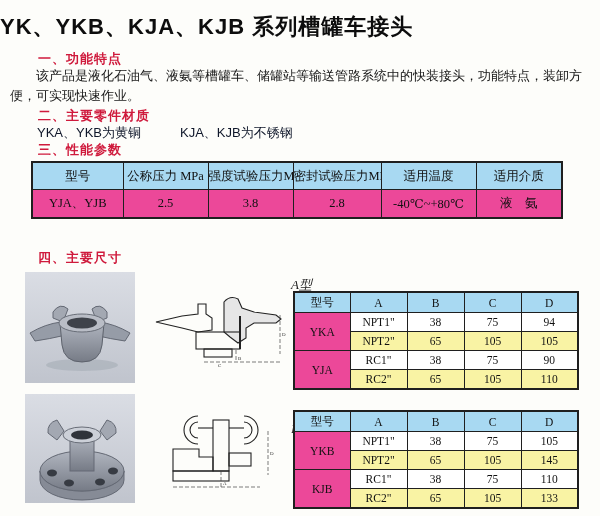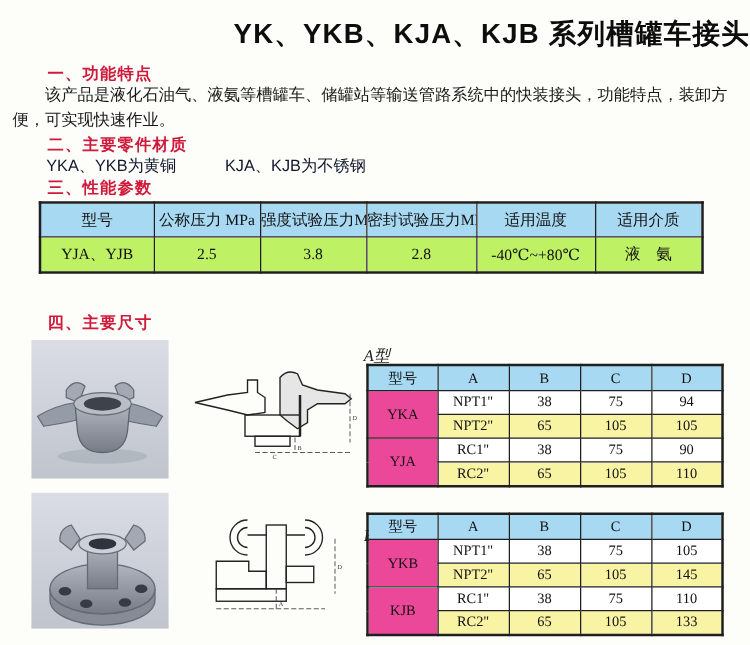--- a/index.html
+++ b/index.html
@@ -4,21 +4,21 @@
 <style>
   html,body{margin:0;padding:0;}
   body{
     width:600px;height:516px;position:relative;overflow:hidden;
     background:#fdfdfa;
     font-family:"Liberation Sans","DejaVu Sans",sans-serif;
     color:#111;
   }
   .abs{position:absolute;}
   .page-title{
-    top:12px;left:0;width:600px;text-align:right;
+    top:12px;left:0;width:600px;text-align:left;
     font-size:22px;font-weight:bold;letter-spacing:1px;color:#0d0d0d;
   }
   .red-head{
     color:#cf1a3c;font-weight:bold;font-size:13px;letter-spacing:1px;
   }
   .body-text{
     left:10px;top:66px;width:580px;font-size:13px;line-height:20px;
     text-indent:2em;color:#171717;
   }
   .materials{
@@ -29,21 +29,21 @@
     font-family:"Liberation Serif","DejaVu Serif",serif;
     border:2px solid #1f1f1f;
   }
   table.tbl th,table.tbl td{
     border:1px solid #1f1f1f;text-align:center;vertical-align:middle;
     padding:0;overflow:hidden;white-space:nowrap;
   }
   table.perf{font-size:12.5px;}
   table.perf th{height:26px;background:#a8d9f2;font-weight:normal;}
   table.perf td{height:27px;background:#ffffff;}
-  table.perf tr.yellow td{background:#bef264;}
+  table.perf tr.yellow td{background:#ec4899;}
   table.dim{font-size:11.5px;}
   table.dim th{height:19px;background:#a8d9f2;font-weight:normal;}
   table.dim td{height:18px;background:#ffffff;}
   table.dim td.y{background:#f9f3a4;}
   table.dim td.model{background:#ec4899;}
   .dim-label{
     font-size:13px;color:#222;font-family:"Liberation Serif","DejaVu Serif",serif;font-style:italic;
   }
   .photo,.drawing{display:block;}
 </style>

